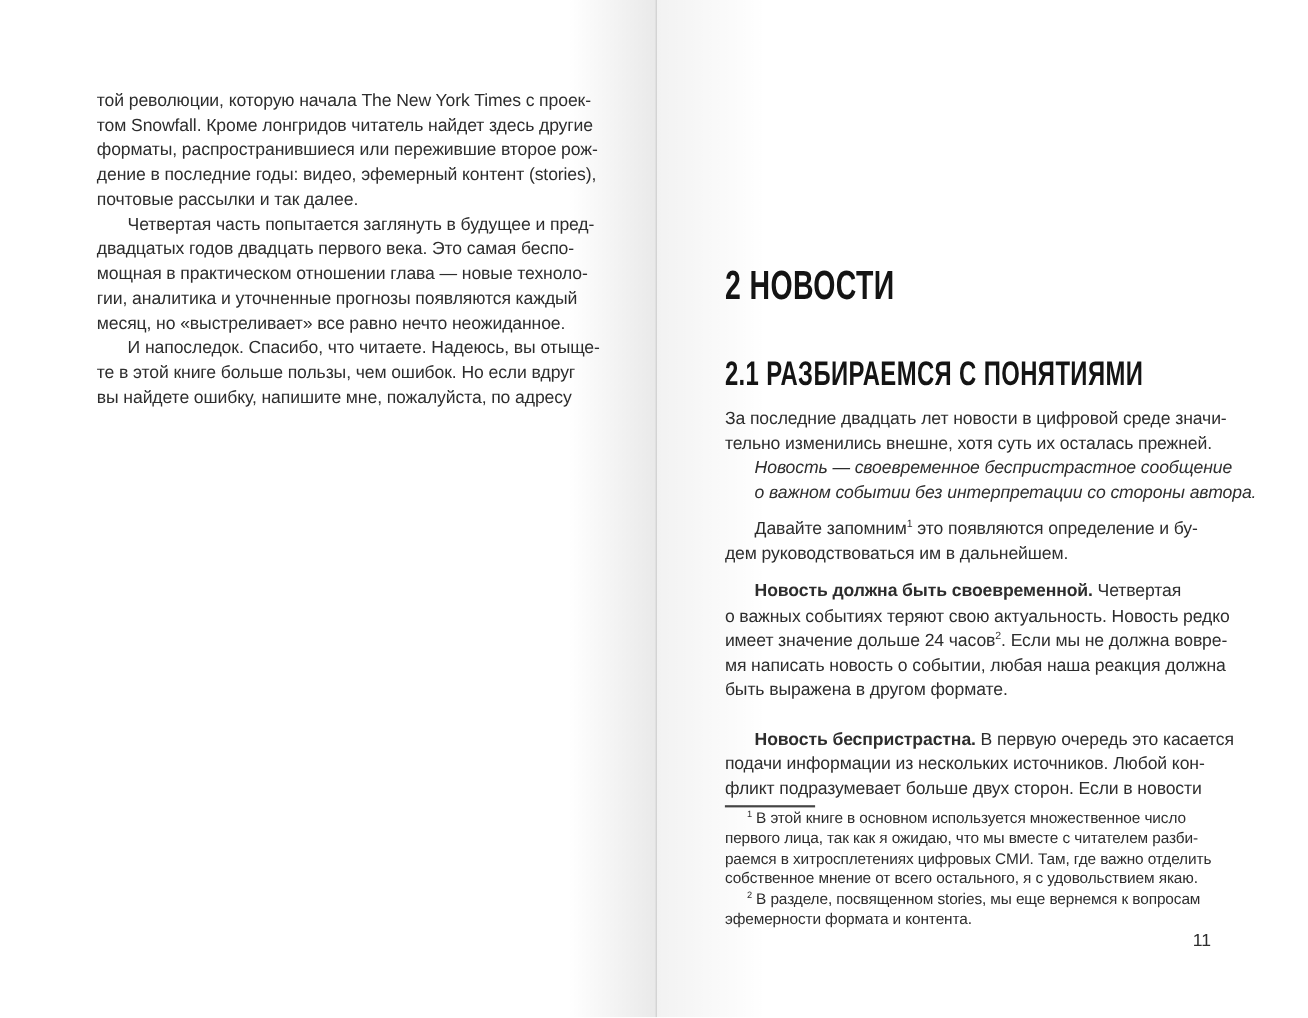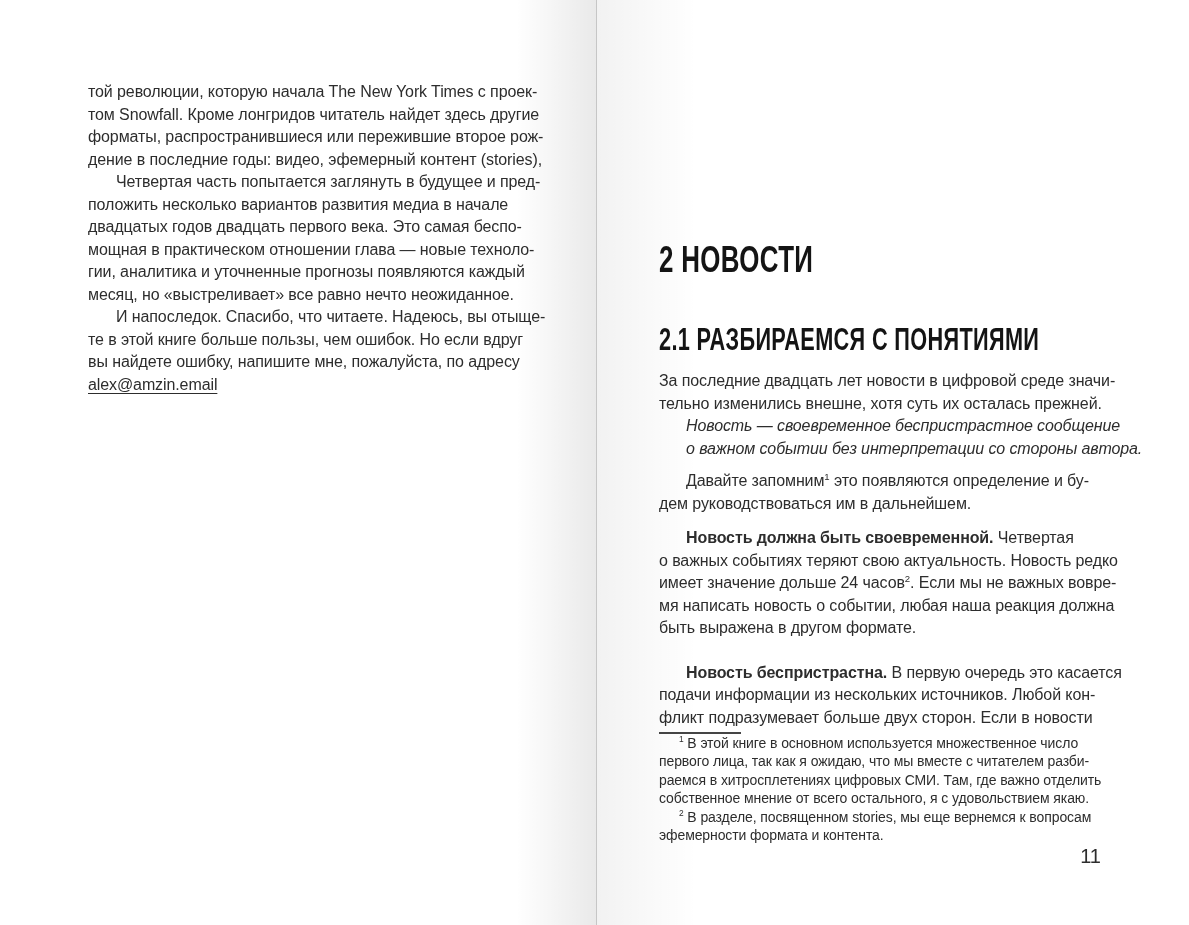--- a/index.html
+++ b/index.html
@@ -36,48 +36,47 @@
     font-weight:bold;color:#141414;white-space:nowrap;}
   .section-h{position:absolute;left:63px;top:324px;margin:0;font-size:31px;line-height:31px;
     font-weight:bold;color:#141414;white-space:nowrap;}
   .condense{display:inline-block;transform:scaleX(0.70);transform-origin:0 50%;letter-spacing:0.5px;}
 
   #footnote-rule{position:absolute;left:63px;top:732px;width:82px;height:2px;background:#454545;}
   #footnotes{position:absolute;left:63px;top:734px;width:442px;font-size:14px;line-height:18.4px;letter-spacing:-0.1px;}
   #footnotes .ln.ind{padding-left:20px;}
 
   #page-number{position:absolute;left:63px;top:846px;width:442px;text-align:right;
-    font-size:20px;line-height:20px;color:#2d2d2d;}
+    font-size:16px;line-height:20px;color:#2d2d2d;}
 </style>
 </head>
 <body>
 
 <div id="stage">
 
   <div class="page" id="left-page">
     <div class="body-text" id="left-body">
         <div class="para">
           <div class="ln" style="word-spacing: 0px;"><span>той революции, которую начала The New York Times с проек-</span></div>
           <div class="ln" style="word-spacing: 0px;"><span>том Snowfall. Кроме лонгридов читатель найдет здесь другие</span></div>
           <div class="ln" style="word-spacing: 0px;"><span>форматы, распространившиеся или пережившие второе рож-</span></div>
           <div class="ln" style="word-spacing: 0px;"><span>дение в последние годы: видео, эфемерный контент (stories),</span></div>
+          <div class="ln last"><span>почтовые рассылки и так далее.</span></div>
         </div>
         <div class="para">
           <div class="ln ind" style="word-spacing: 0px;"><span>Четвертая часть попытается заглянуть в будущее и пред-</span></div>
-          <div class="ln" style="word-spacing: 0px;"><span>положить несколько вариантов развития медиа в начале</span></div>
           <div class="ln" style="word-spacing: 0px;"><span>двадцатых годов двадцать первого века. Это самая беспо-</span></div>
           <div class="ln" style="word-spacing: 0px;"><span>мощная в практическом отношении глава — новые техноло-</span></div>
           <div class="ln" style="word-spacing: 0px;"><span>гии, аналитика и уточненные прогнозы появляются каждый</span></div>
           <div class="ln last"><span>месяц, но «выстреливает» все равно нечто неожиданное.</span></div>
         </div>
         <div class="para">
           <div class="ln ind" style="word-spacing: 0px;"><span>И напоследок. Спасибо, что читаете. Надеюсь, вы отыще-</span></div>
           <div class="ln" style="word-spacing: 0px;"><span>те в этой книге больше пользы, чем ошибок. Но если вдруг</span></div>
           <div class="ln" style="word-spacing: 0px;"><span>вы найдете ошибку, напишите мне, пожалуйста, по адресу</span></div>
-          <div class="ln last"><span class="link">alex@amzin.email</span></div>
         </div>
       </div>
   </div>
 
   <div class="page" id="right-page">
     <h1 class="chapter-h"><span class="condense">2 НОВОСТИ</span></h1>
     <h2 class="section-h"><span class="condense">2.1 РАЗБИРАЕМСЯ С ПОНЯТИЯМИ</span></h2>
     <div class="body-text" id="right-body">
         <div class="para">
           <div class="ln" style="word-spacing: 0px;"><span>За последние двадцать лет новости в цифровой среде значи-</span></div>
@@ -87,21 +86,21 @@
           <div class="ln" style="word-spacing: 0px;"><span>Новость — своевременное беспристрастное сообщение</span></div>
           <div class="ln last"><span>о важном событии без интерпретации со стороны автора.</span></div>
         </div>
         <div class="para" style="margin-top: 10px;">
           <div class="ln ind" style="word-spacing: -0.00260417px;"><span>Давайте запомним</span><sup>1</sup><span> это появляются определение и бу-</span></div>
           <div class="ln last"><span>дем руководствоваться им в дальнейшем.</span></div>
         </div>
         <div class="para" style="margin-top: 12px;">
           <div class="ln ind" style="word-spacing: 0px;"><span class="b">Новость должна быть своевременной.</span><span> Четвертая</span></div>
           <div class="ln" style="word-spacing: 0px;"><span>о важных событиях теряют свою актуальность. Новость редко</span></div>
-          <div class="ln" style="word-spacing: -0.00173611px;"><span>имеет значение дольше 24 часов</span><sup>2</sup><span>. Если мы не важных вовре-</span></div>
+          <div class="ln" style="word-spacing: -0.00173611px;"><span>имеет значение дольше 24 часов</span><sup>2</sup><span>. Если мы не должна вовре-</span></div>
           <div class="ln" style="word-spacing: 0px;"><span>мя написать новость о событии, любая наша реакция должна</span></div>
           <div class="ln last"><span>быть выражена в другом формате.</span></div>
         </div>
         <div class="para" style="margin-top: 22px;">
           <div class="ln ind" style="word-spacing: 0px;"><span class="b">Новость беспристрастна.</span><span> В первую очередь это касается</span></div>
           <div class="ln" style="word-spacing: 0px;"><span>подачи информации из нескольких источников. Любой кон-</span></div>
           <div class="ln" style="word-spacing: 0px;"><span>фликт подразумевает больше двух сторон. Если в новости</span></div>
         </div>
       </div>
     <div id="footnote-rule"></div>

